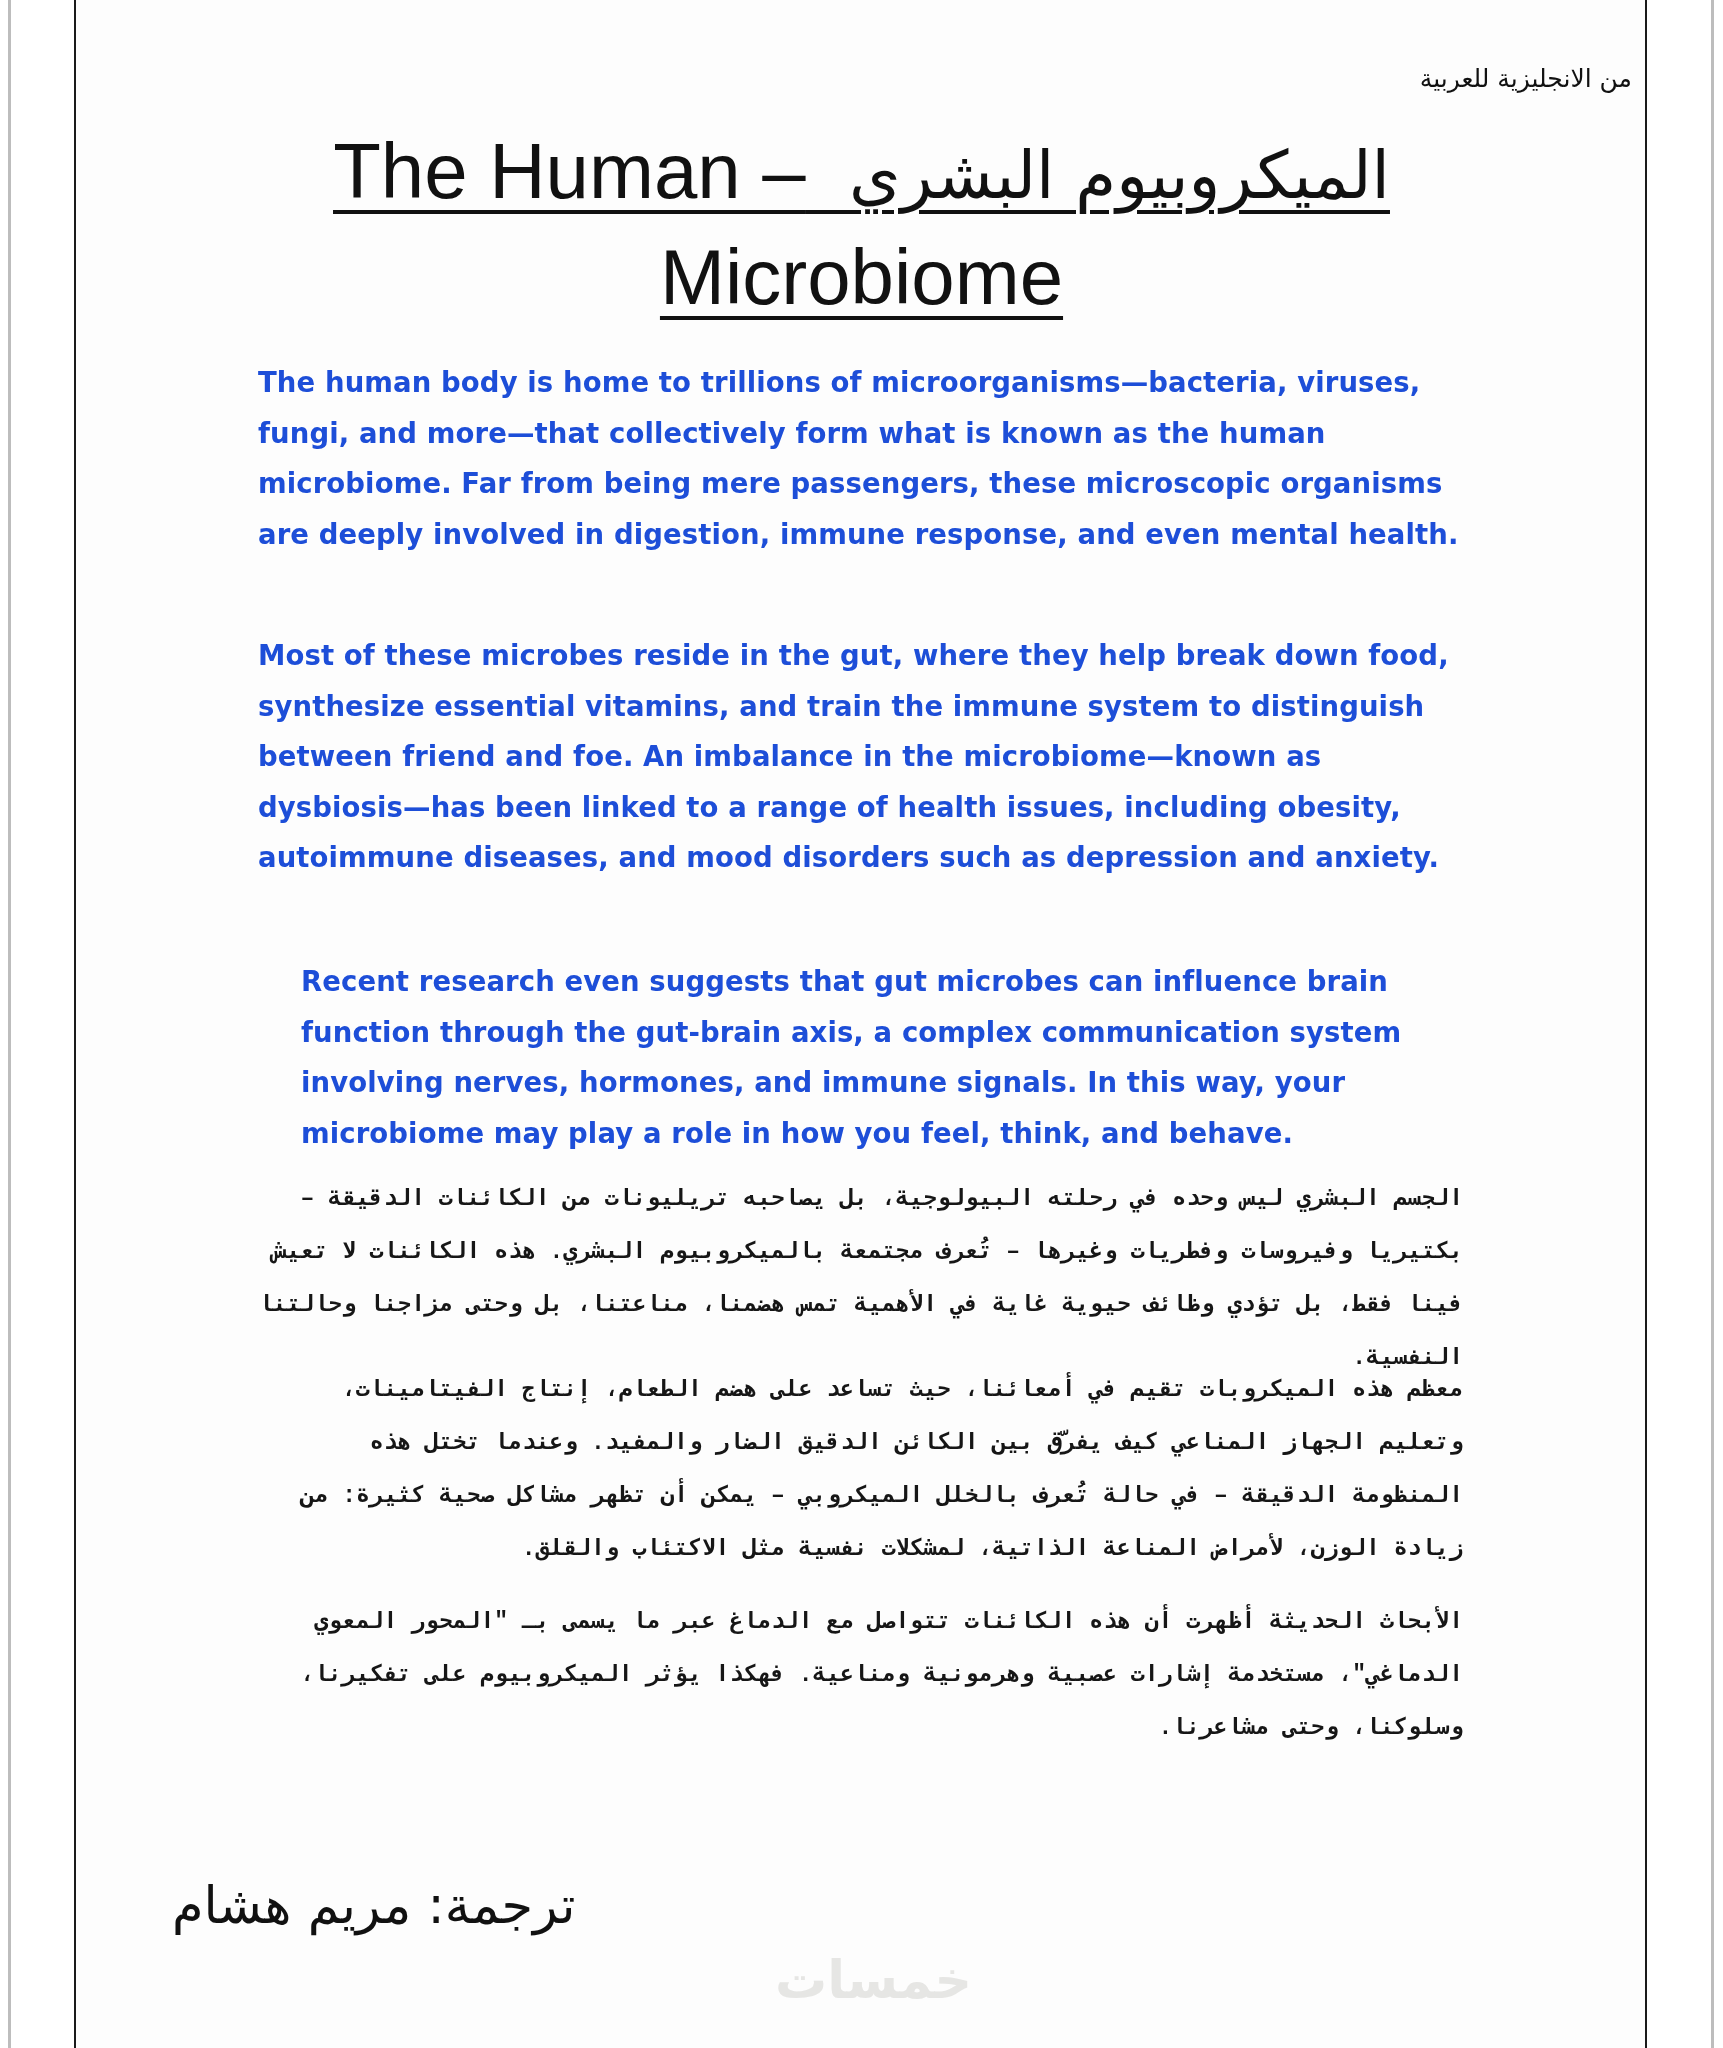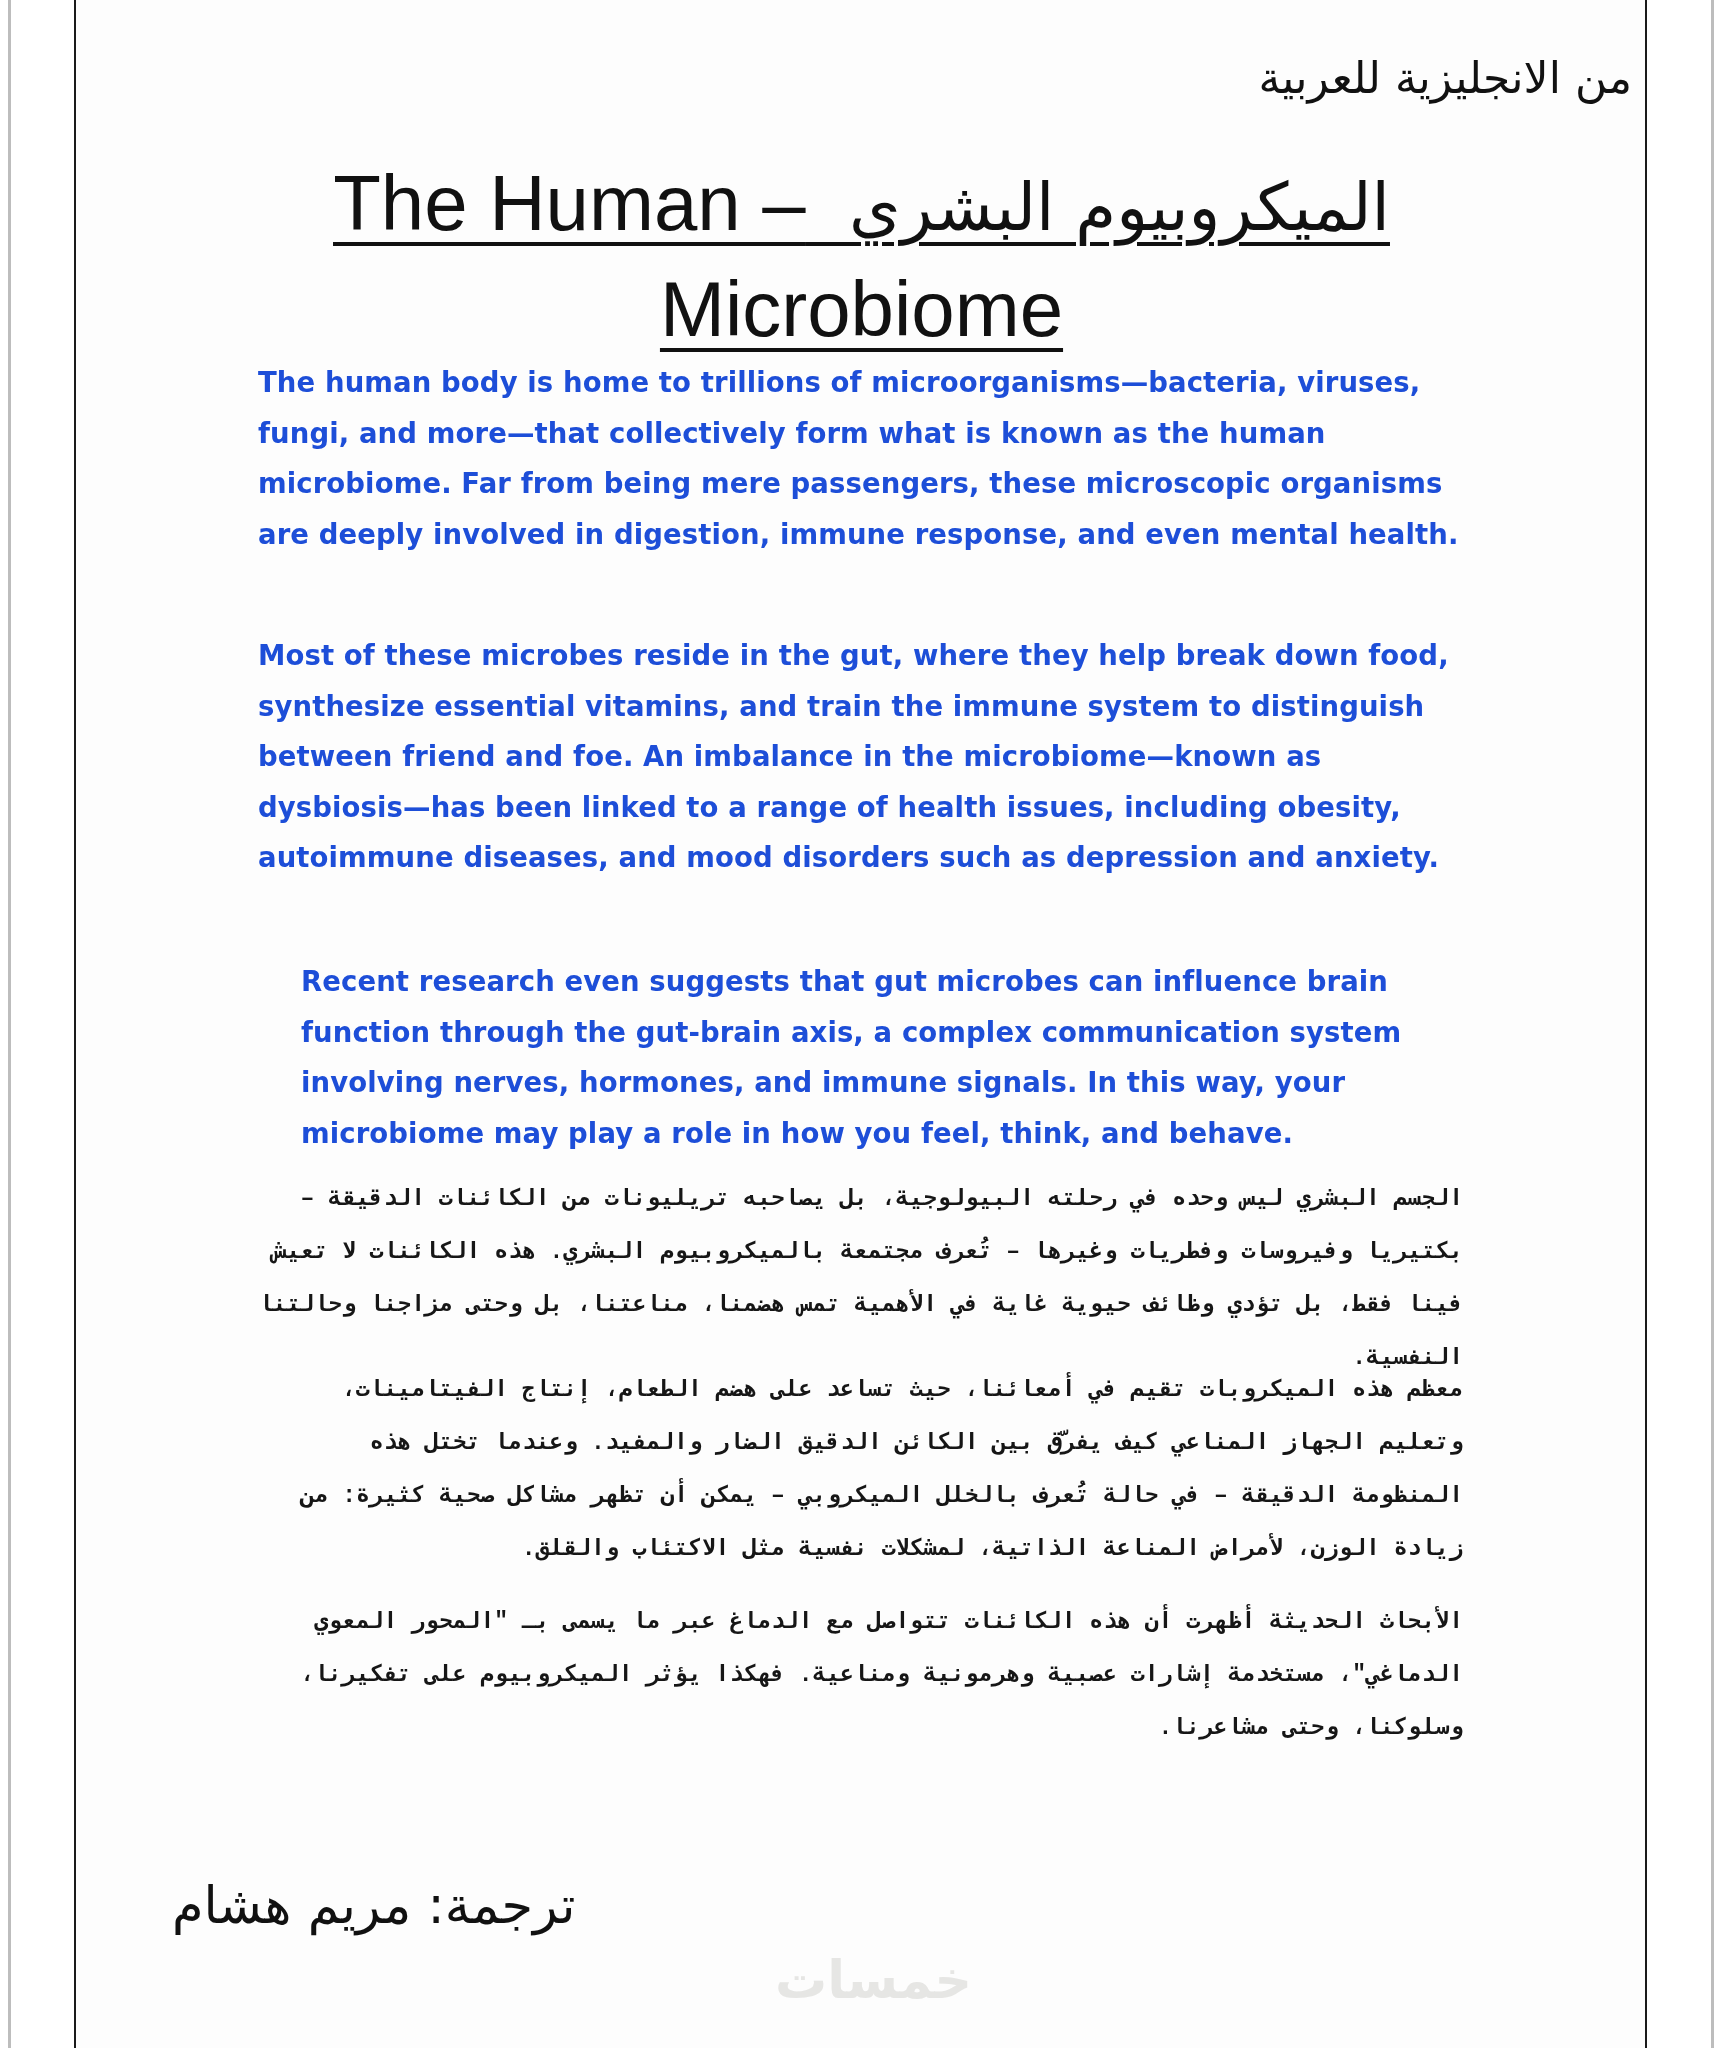--- a/index.html
+++ b/index.html
@@ -28,36 +28,35 @@
     left: 74px; top: 0;
     width: 1573px; height: 2048px;
     border-left: 2px solid #1a1a1a;
     border-right: 2px solid #1a1a1a;
     background: #fdfdfd;
     box-sizing: border-box;
   }
   .lang-header {
     position: absolute;
     right: 90px; 
-    top: 52px;
+    top: 64px;
     font-family: "DejaVu Sans", sans-serif;
-    font-size: 44px;
+    font-size: 25px;
     direction: rtl;
     color: #111;
     white-space: nowrap;
   }
   .title {
     position: absolute;
     left: 0; width: 1723px;
     text-align: center;
     font-family: "Liberation Sans", sans-serif;
     font-size: 78px;
     color: #111;
     line-height: 1;
-    margin-top: 32px;
   }
   .title span {
     text-decoration: underline;
     text-decoration-thickness: 4px;
     text-underline-offset: 12px;
   }
   .title-line1 { top: 132px; }
   .title-line2 { top: 238px; }
   .title-line1 .ar { font-family: "DejaVu Sans", sans-serif; font-size: 66px; }
 

